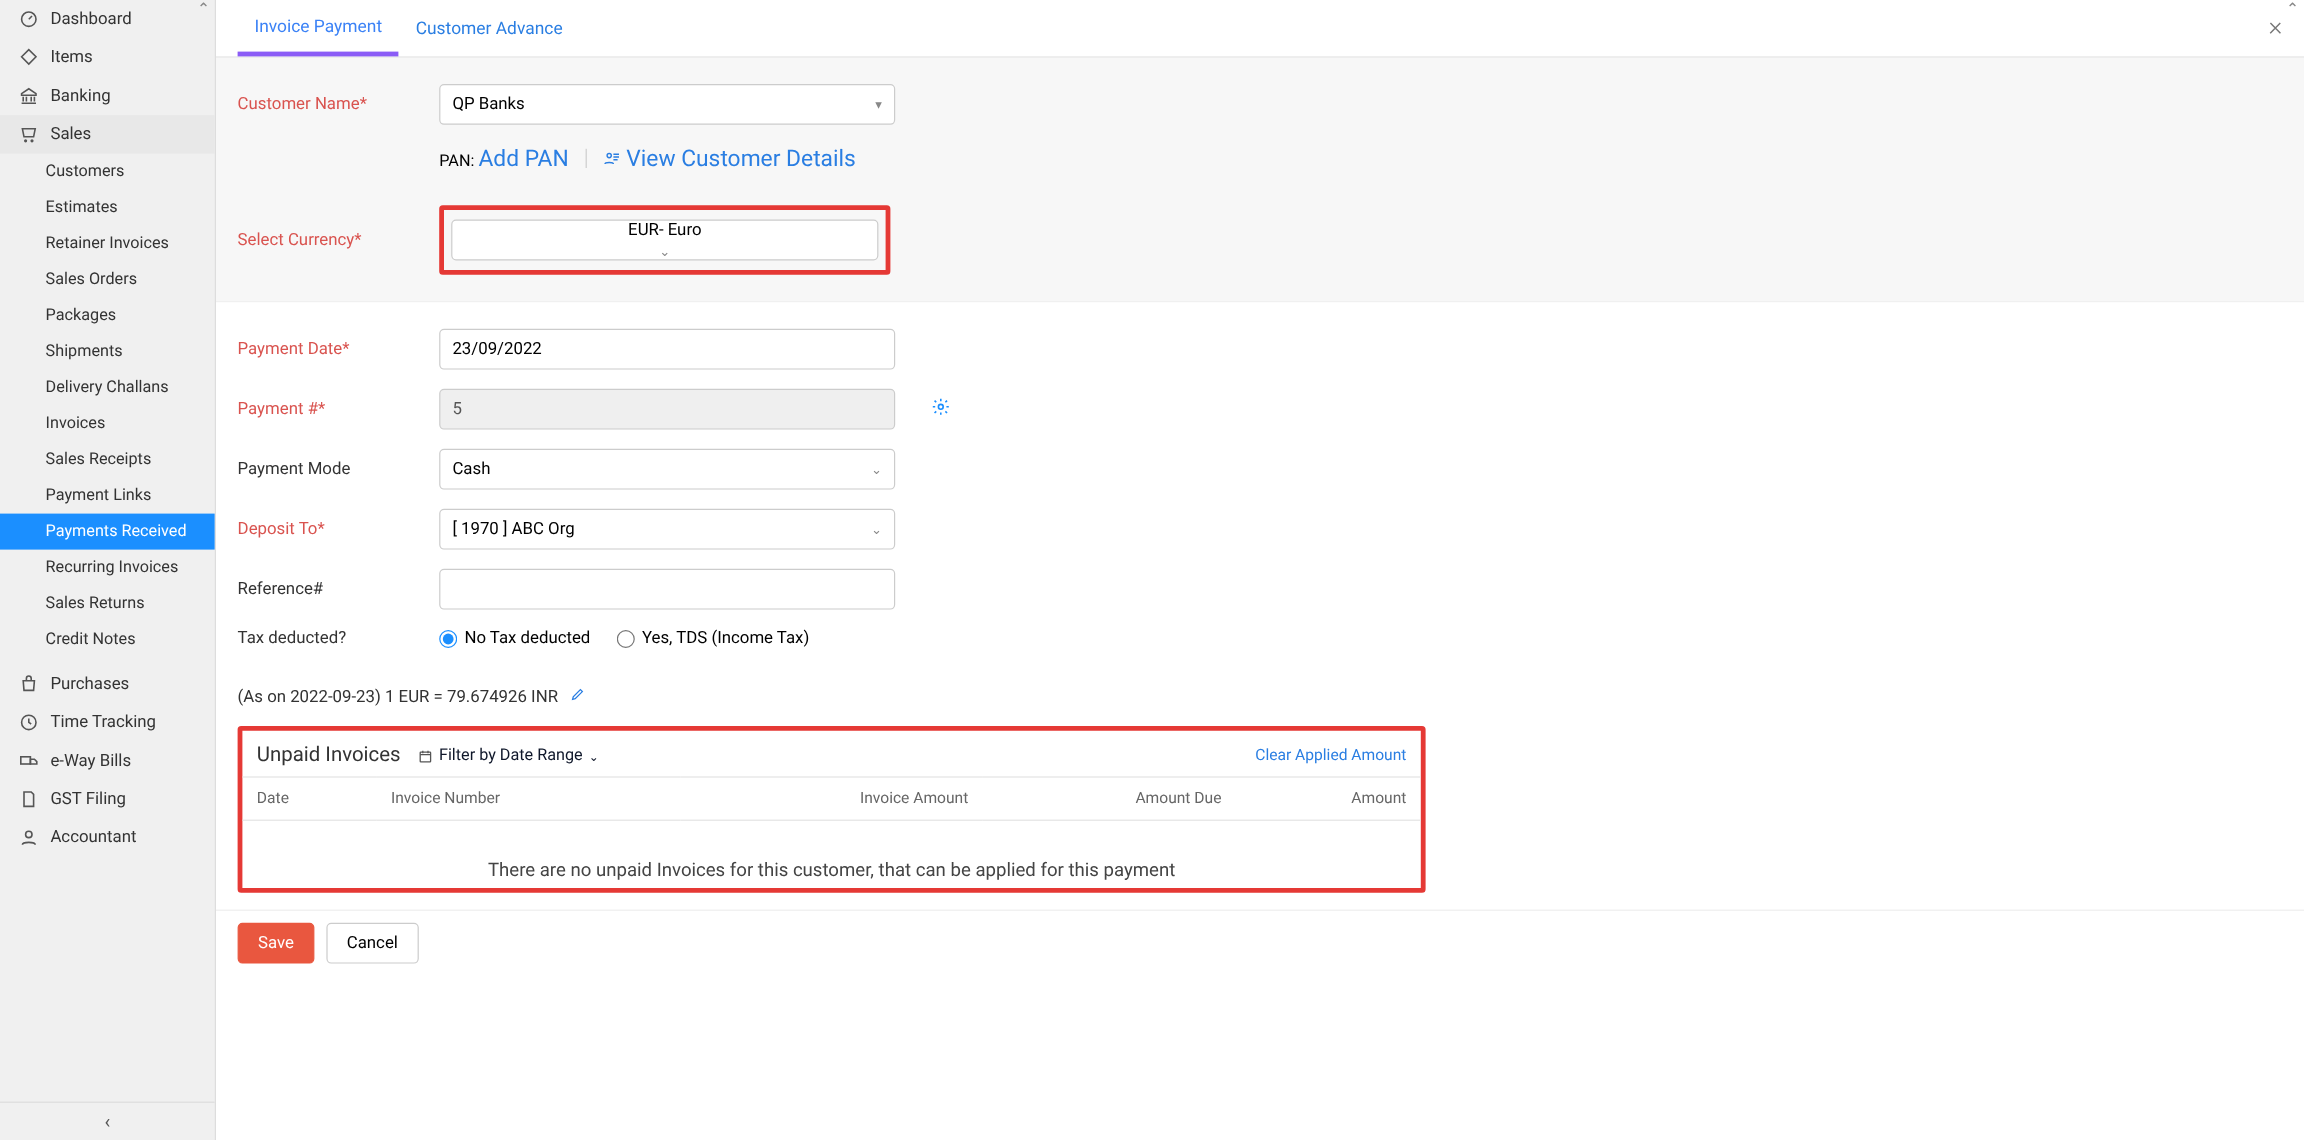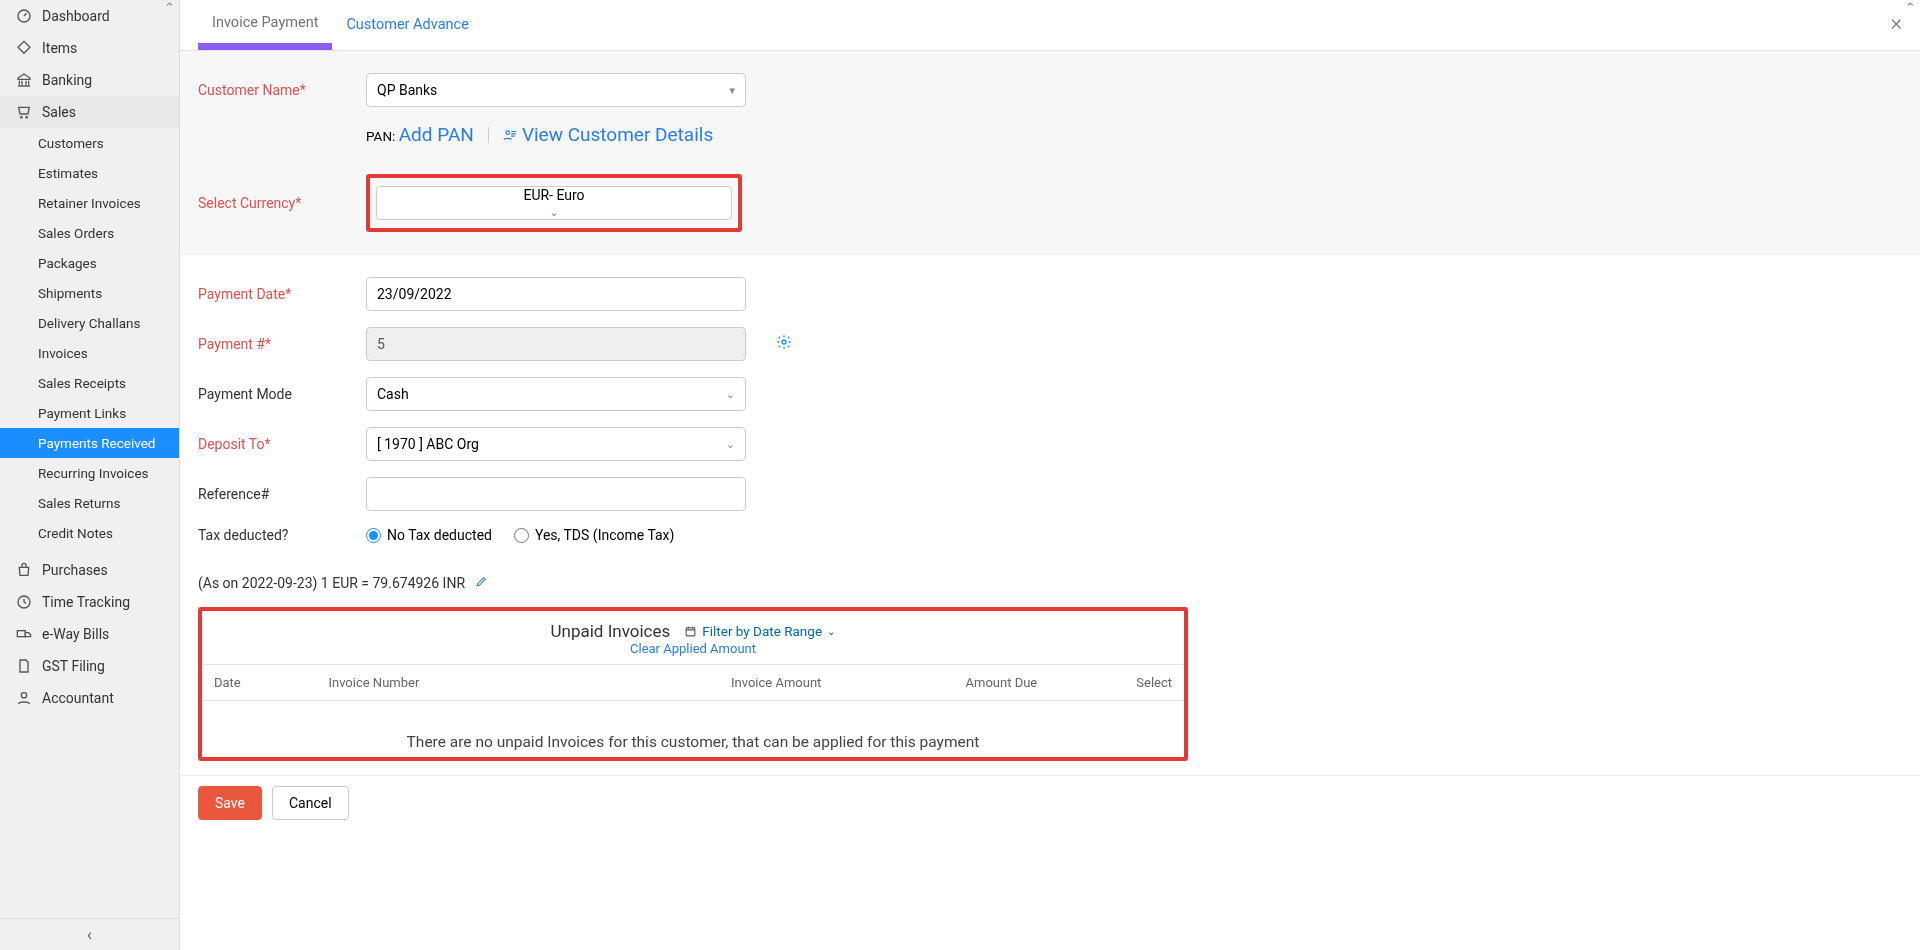--- a/index.html
+++ b/index.html
@@ -13,21 +13,21 @@
 .sub-item { padding: 7px 16px 7px 38px; font-size: 13.5px; color: #333; cursor: pointer; }
 .sub-item.active { background: #1b8fff; color: #fff; }
 .icon { width: 16px; height: 16px; display: inline-flex; align-items: center; justify-content: center; flex-shrink: 0; }
 .collapse-bar { border-top: 1px solid #ddd; padding: 6px; text-align: center; cursor: pointer; color: #555; margin-top: auto; }
 .nav-section-sales { background: #e8e8e8; }
 
 
 .main { flex: 1; display: flex; flex-direction: column; overflow-y: auto; position: relative; }
 .tabs-row { display: flex; align-items: center; border-bottom: 1px solid #e3e3e3; padding: 0 18px; position: relative; }
 .tab { padding: 14px 14px 12px; font-size: 14.5px; color: #2a7ee2; cursor: pointer; border-bottom: 3px solid transparent; }
-.tab.active { color: #737373; border-bottom: 7px solid #8b5cf6; }
+.tab.active { color: #3b82f6; border-bottom: 4px solid #8b5cf6; }
 .close-x { position: absolute; right: 18px; top: 10px; font-size: 22px; color: #777; cursor: pointer; font-weight: 300; }
 
 
 .form-section { padding: 22px 18px 22px; background: #f7f7f7; border-bottom: 1px solid #eee; }
 .form-section.white { background: #fff; border-bottom: none; }
 .form-row { display: flex; align-items: center; margin-bottom: 16px; }
 .form-row:last-child { margin-bottom: 0; }
 .label { width: 168px; font-size: 14px; color: #333; flex-shrink: 0; }
 .label.req { color: #d9534f; }
 .control-area { flex: 1; display: flex; align-items: center; gap: 20px; }
@@ -50,24 +50,24 @@
 
 .highlight-red { border: 4px solid #e53935; border-radius: 3px; padding: 8px 6px; display: inline-block; }
 .currency-row .select-box { width: 356px; flex-direction: column; }
 
 
 .exchange-line { padding: 10px 18px 6px; font-size: 14px; color: #333; }
 .pencil-icon { color: #2a7ee2; margin-left: 6px; cursor: pointer; }
 
 
 .unpaid-wrap { margin: 10px 18px 0; border: 4px solid #e53935; border-radius: 3px; padding: 10px 0 0; }
-.unpaid-header { display: flex; align-items: center; justify-content: space-between; padding: 0 12px 8px; flex-direction: column; }
+.unpaid-header { display: flex; align-items: center; justify-content: space-between; padding: 0 12px 8px; }
 .unpaid-title-group { display: flex; align-items: center; gap: 14px; }
 .unpaid-title { font-size: 17px; color: #333; font-weight: 400; }
-.filter-toggle { display: flex; align-items: center; gap: 5px; font-size: 13.5px; color: #0369a1; cursor: pointer; }
+.filter-toggle { display: flex; align-items: flex-end; gap: 5px; font-size: 13.5px; color: #0f172a; cursor: pointer; }
 .clear-link { color: #2a7ee2; font-size: 13px; cursor: pointer; }
 .tbl { width: 100%; border-collapse: collapse; }
 .tbl th { text-align: left; font-weight: 400; color: #666; font-size: 13px; padding: 10px 12px; border-top: 1px solid #e3e3e3; border-bottom: 1px solid #e3e3e3; }
 .tbl th.r { text-align: right; }
 .empty-msg { text-align: center; padding: 32px 0 6px; font-size: 15.5px; color: #444; }
 
 
 .footer-bar { padding: 10px 18px; display: flex; gap: 10px; border-top: 1px solid #eee; margin-top: 14px; }
 .btn { height: 34px; padding: 0 16px; border-radius: 4px; font-size: 14px; cursor: pointer; border: 1px solid #ccc; background: #fff; }
 .btn.primary { background: #e9573f; color: #fff; border-color: #e9573f; }
@@ -316,21 +316,21 @@
       </div>
       <span class="clear-link">Clear Applied Amount</span>
     </div>
     <table class="tbl">
       <thead>
         <tr>
           <th>Date</th>
           <th>Invoice Number</th>
           <th class="r">Invoice Amount</th>
           <th class="r">Amount Due</th>
-          <th class="r">Select</th>
+          <th class="r">Amount</th>
         </tr>
       </thead>
     </table>
     <div class="empty-msg">There are no unpaid Invoices for this customer, that can be applied for this payment</div>
   </div>
 
   <div class="footer-bar">
     <button class="btn primary">Save</button>
     <button class="btn">Cancel</button>
   </div>

